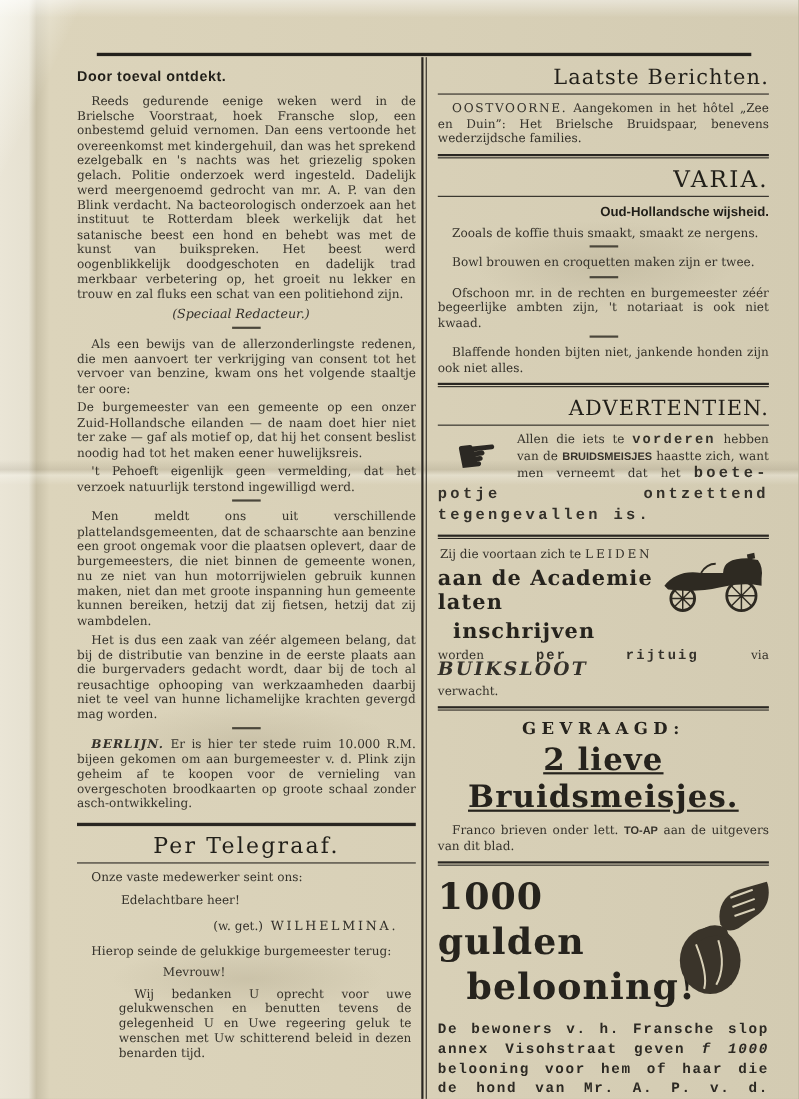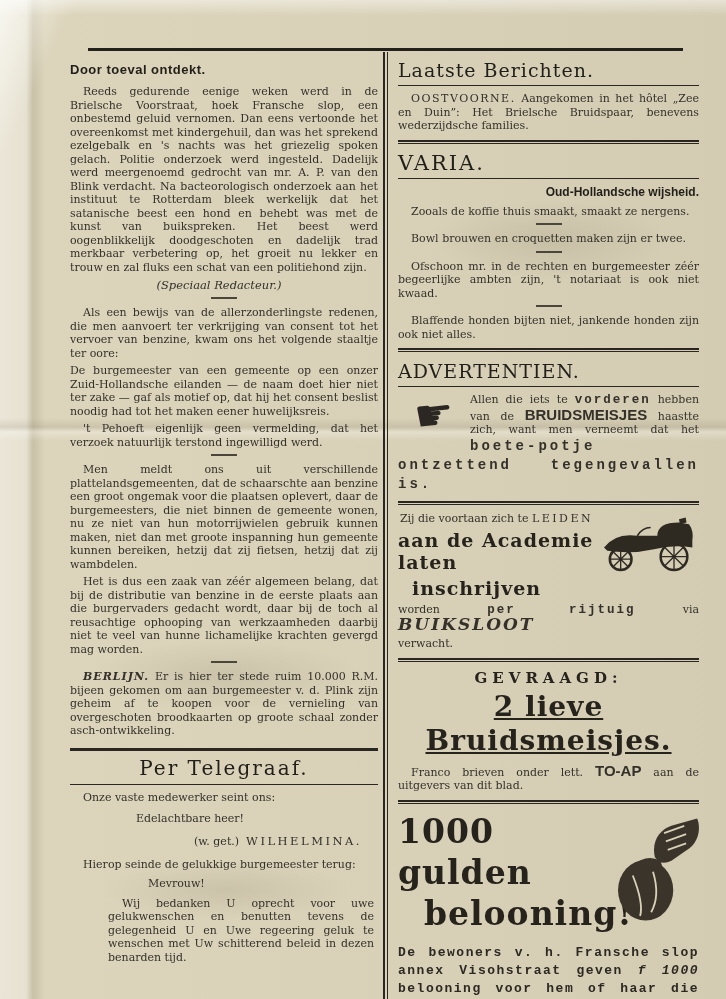--- a/index.html
+++ b/index.html
@@ -32,35 +32,35 @@
   .rule.thin{border-top-width:1px;margin:3px 0 6px;}
   .rule.thick{border-top-width:3px;margin:10px 0 2px;}
   .rule.double{border-top:2px solid #2a2722;border-bottom:1px solid #2a2722;height:4px;margin:7px 0;}
 
   .art-title{font:bold 13px/16px "Liberation Sans", sans-serif;text-align:left;
     letter-spacing:0.5px;color:#211f19;margin:6px 0 7px;}
   .byline{font:italic 11.5px/14px "DejaVu Serif", serif;text-align:center;padding-right:10px;margin:2px 0 0;}
   .dateline{font-style:italic;font-weight:bold;letter-spacing:1px;}
   .tg-title{font:20px/26px "DejaVu Serif", serif;font-weight:normal;text-align:center;
     letter-spacing:2px;color:#211f19;margin:4px 0 2px;}
-  .salut1{margin-left:66px;margin-top:8px;margin-bottom:8px;}
+  .salut1{margin-left:40px;margin-top:8px;margin-bottom:8px;}
   .salut2{margin-left:78px;margin-top:6px;margin-bottom:6px;}
   .telegram{margin-left:38px;margin-right:4px;text-indent:14px;margin-bottom:4px;}
   .signature{font:11px/14px "DejaVu Serif", serif;text-align:right;padding-right:16px;margin:3px 0 9px;}
   .sig-name{letter-spacing:2.5px;font-size:11.5px;}
 
-  .sec-title{font:19px/24px "DejaVu Serif", serif;font-weight:normal;text-align:left;
+  .sec-title{font:19px/24px "DejaVu Serif", serif;font-weight:normal;text-align:right;
     letter-spacing:1px;color:#211f19;margin:2px 0 2px;}
   .sec-title.varia{font-size:21px;letter-spacing:2px;}
   .subhead{font:bold 12px/15px "Liberation Sans", sans-serif;text-align:right;margin:2px 0 5px;color:#211f19;}
   .caps{letter-spacing:1.5px;}
 
   .mono-em{font-family:"Liberation Mono", monospace;font-weight:bold;font-size:12.5px;letter-spacing:2px;white-space:nowrap;}
   .mono-em.big{font-size:14px;letter-spacing:3px;line-height:19px;white-space:normal;}
-  .bold-sans{font-family:"Liberation Sans", sans-serif;font-weight:bold;font-size:15px;}
+  .bold-sans{font-family:"Liberation Sans", sans-serif;font-weight:bold;font-size:10px;}
 
   .ad1{overflow:hidden;margin:4px 0 2px;}
   .manicule{float:left;font-size:44px;line-height:44px;width:72px;text-align:center;
     color:#2b2823;transform:rotate(-6deg);}
   .ad1text{text-align:justify;}
 
   .ad2{position:relative;margin:2px 0;}
   .ad2 .short{padding-right:104px;}
   .carriage{position:absolute;top:2px;right:0;width:100px;height:62px;}
   .artfont{font:bold 19px/22px "DejaVu Serif", serif;letter-spacing:1px;color:#26231d;}

